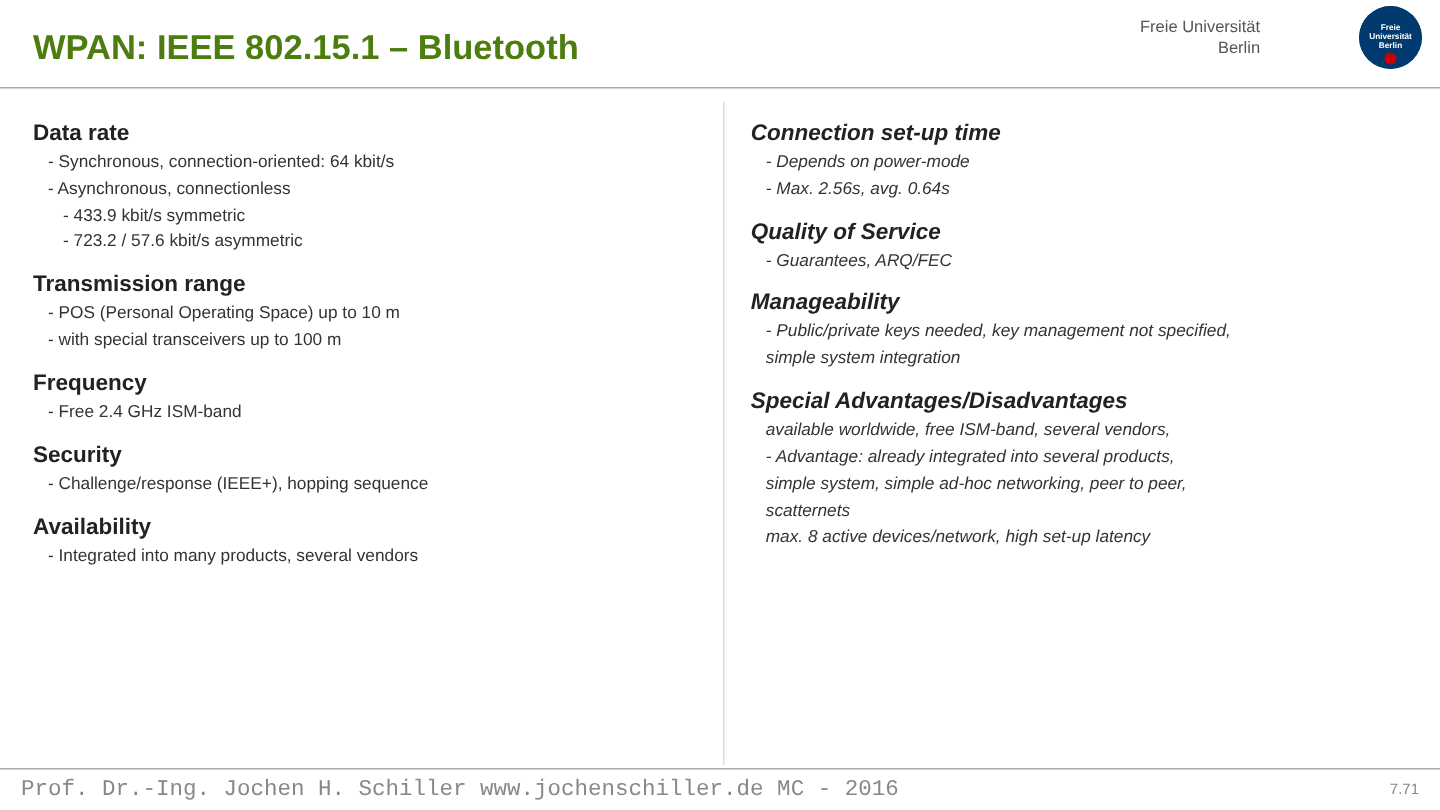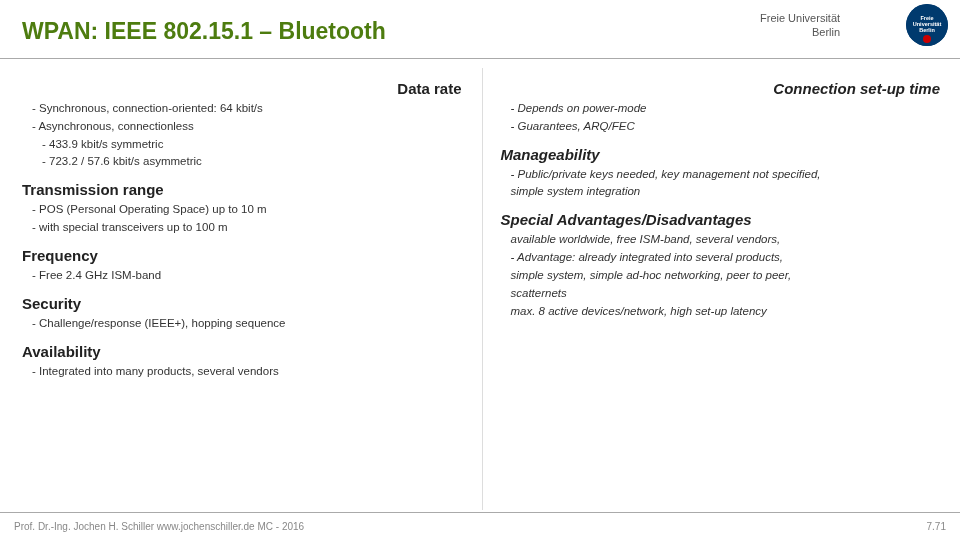--- a/index.html
+++ b/index.html
@@ -95,21 +95,20 @@
     .section-heading {
       font-size: 15px;
       font-weight: bold;
       color: #222;
       margin-top: 10px;
       margin-bottom: 3px;
     }
 
     .section-heading-first {
       margin-top: 2px;
-      text-align: right;
     }
 
     .section-body {
       font-size: 11.5px;
       color: #333;
       line-height: 1.55;
     }
 
     .section-body p {
       margin-left: 10px;
@@ -127,22 +126,23 @@
       right: 0;
       height: 28px;
       border-top: 1px solid #aaa;
       display: flex;
       align-items: center;
       justify-content: space-between;
       padding: 0 14px;
     }
 
     .footer-left {
-      font-size: 10px;
+      font-size: 15px;
       color: #888;
+      font-family: Liberation Mono, monospace;
     }
 
     .footer-right {
       font-size: 10px;
       color: #888;
     }
   </style>
 </head>
 <body>
 
@@ -200,22 +200,24 @@
       <p>- Integrated into many products, several vendors</p>
     </div>
 
   </div>
 
   <div class="right-col">
 
     <div class="section-heading section-heading-first">Connection set-up time</div>
     <div class="section-body">
       <p>- Depends on power-mode</p>
-    </div>
-
+      <p>- Max. 2.56s, avg. 0.64s</p>
+    </div>
+
+    <div class="section-heading">Quality of Service</div>
     <div class="section-body">
       <p>- Guarantees, ARQ/FEC</p>
     </div>
 
     <div class="section-heading">Manageability</div>
     <div class="section-body">
       <p>- Public/private keys needed, key management not specified,</p>
       <p>  simple system integration</p>
     </div>
 

